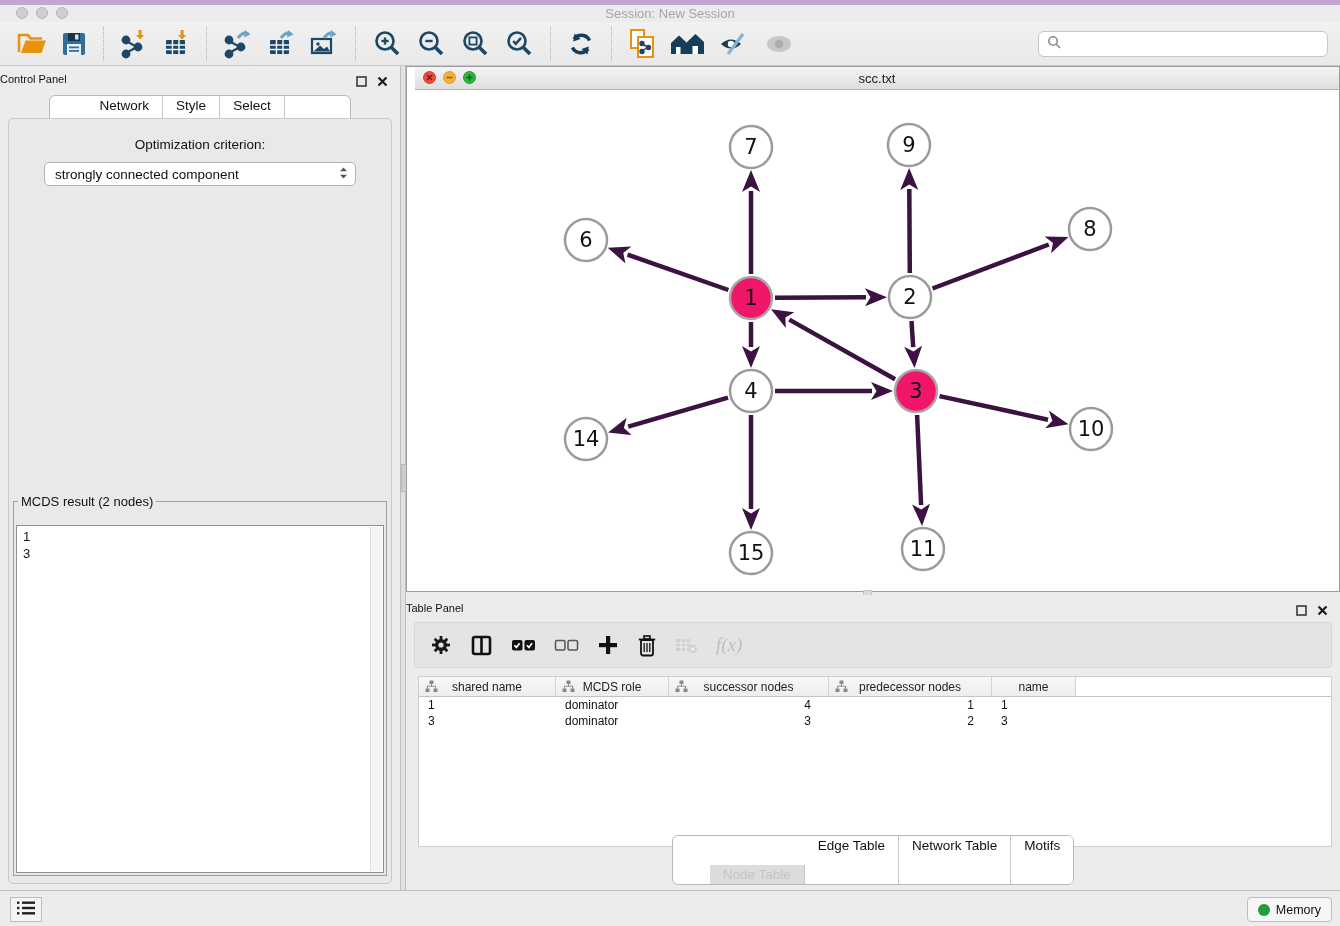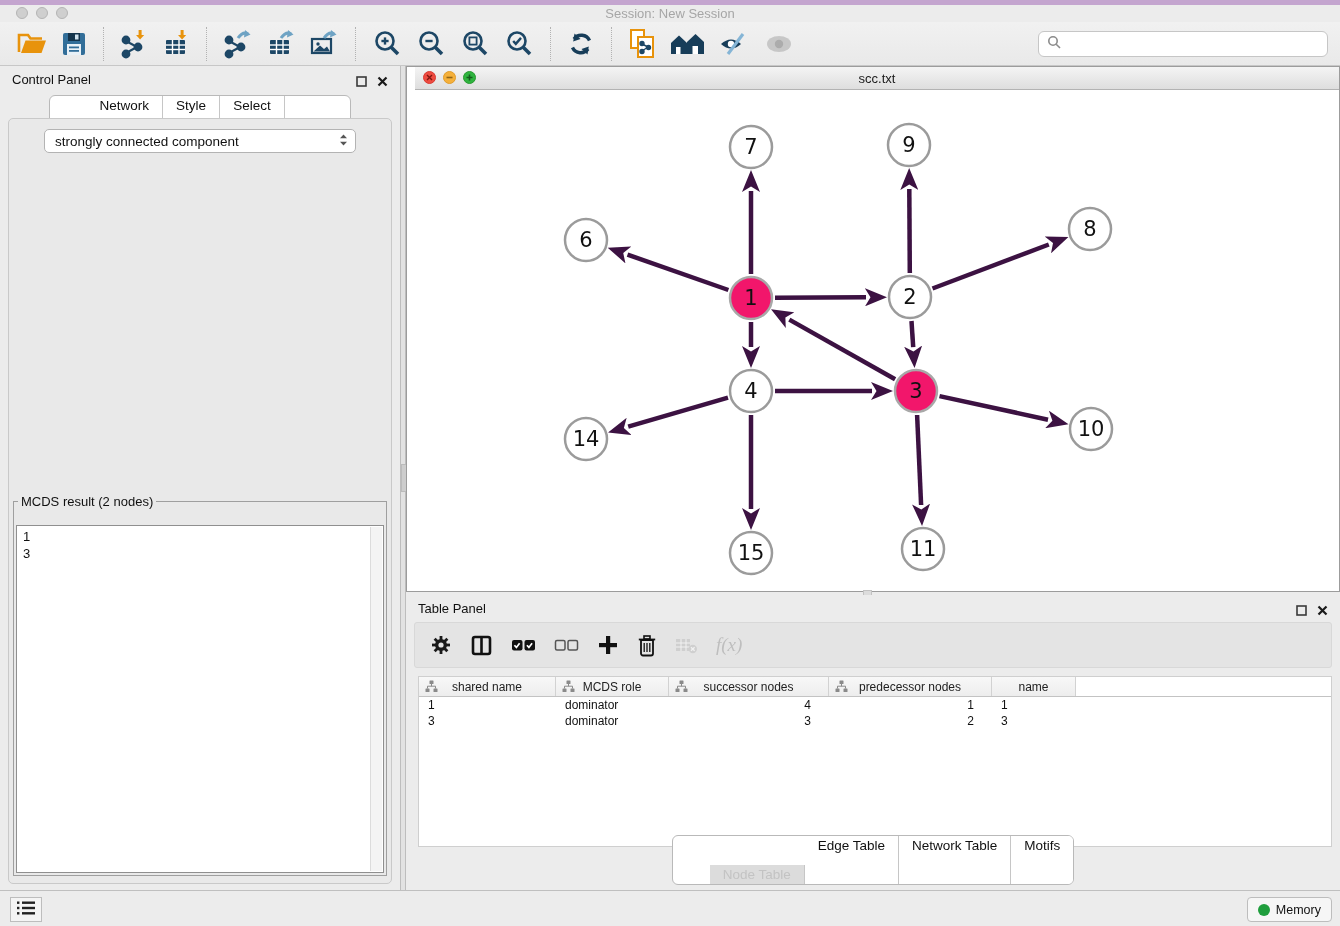--- a/index.html
+++ b/index.html
@@ -17,21 +17,21 @@
            display:flex;align-items:center;padding:0 10px;}
   .tb-item{margin:0 7px;display:flex;align-items:center;}
   .tb-item.disabled{opacity:.55;}
   .tb-sep{width:0;height:34px;border-left:1px dotted #b2b2b2;margin:0 9px;}
   .search{margin-left:auto;margin-right:2px;width:290px;height:26px;background:#fff;border:1px solid #c6c6c6;
           border-radius:6px;display:flex;align-items:center;gap:6px;padding:0 8px;box-sizing:border-box;}
   .search input{border:none;outline:none;flex:1;font-size:13px;background:transparent;font-family:"Liberation Sans",sans-serif;}
   
   .control-panel{position:absolute;left:0;top:66px;width:400px;height:824px;background:#ececec;}
   .panel-head{position:relative;height:26px;display:flex;align-items:center;}
-  .panel-head .ph-title{font-size:13px;padding-left:12px;}
+  .panel-head .ph-title{font-size:11px;padding-left:0;}
   .panel-head .ph-icons{position:absolute;right:12px;top:7px;display:flex;gap:10px;align-items:center;}
   .cp-tabs{position:absolute;top:29px;left:0;width:100%;display:flex;justify-content:center;}
   .seg{display:flex;border:1px solid #b9b9b9;border-radius:6px;overflow:hidden;background:#fff;padding-left:37px;}
   .seg .tab{padding:2px 13px;font-size:13.5px;background:#fff;color:#111;border-right:1px solid #c6c6c6;white-space:nowrap;}
   .seg .tab:last-child{border-right:none;}
   .seg .tab.active{background:#dcdcdc;color:#c3c3c3;margin-top:29px;}
   .cp-body{position:absolute;left:8px;right:8px;top:52px;bottom:6px;background:#e9e9e9;
            border:1px solid #c9c9c9;border-radius:5px;}
   .opt-label{margin-top:18px;text-align:center;font-size:13.5px;}
   .dropdown{margin:10px auto 0;width:312px;height:24px;background:#fff;border:1px solid #b3b3b3;border-radius:5px;
@@ -301,20 +301,21 @@
     </div>
     <div class="cp-tabs">
         <div class="seg" id="cp-tabs">
           <span class="tab">Network</span>
           <span class="tab">Style</span>
           <span class="tab">Select</span>
           <span class="tab active">MCDS</span>
         </div>
       </div>
     <div class="cp-body">
+      <div class="opt-label">Optimization criterion:</div>
       <div class="dropdown">
         <span class="val">strongly connected component</span>
         <span>
           <svg width="9" height="14" viewBox="0 0 9 14">
               <path d="M1 5.2 L4.5 1.4 L8 5.2 Z" fill="#555"></path>
               <path d="M1 8.8 L4.5 12.6 L8 8.8 Z" fill="#555"></path>
             </svg>
         </span>
       </div>
       <fieldset class="result-fieldset">

